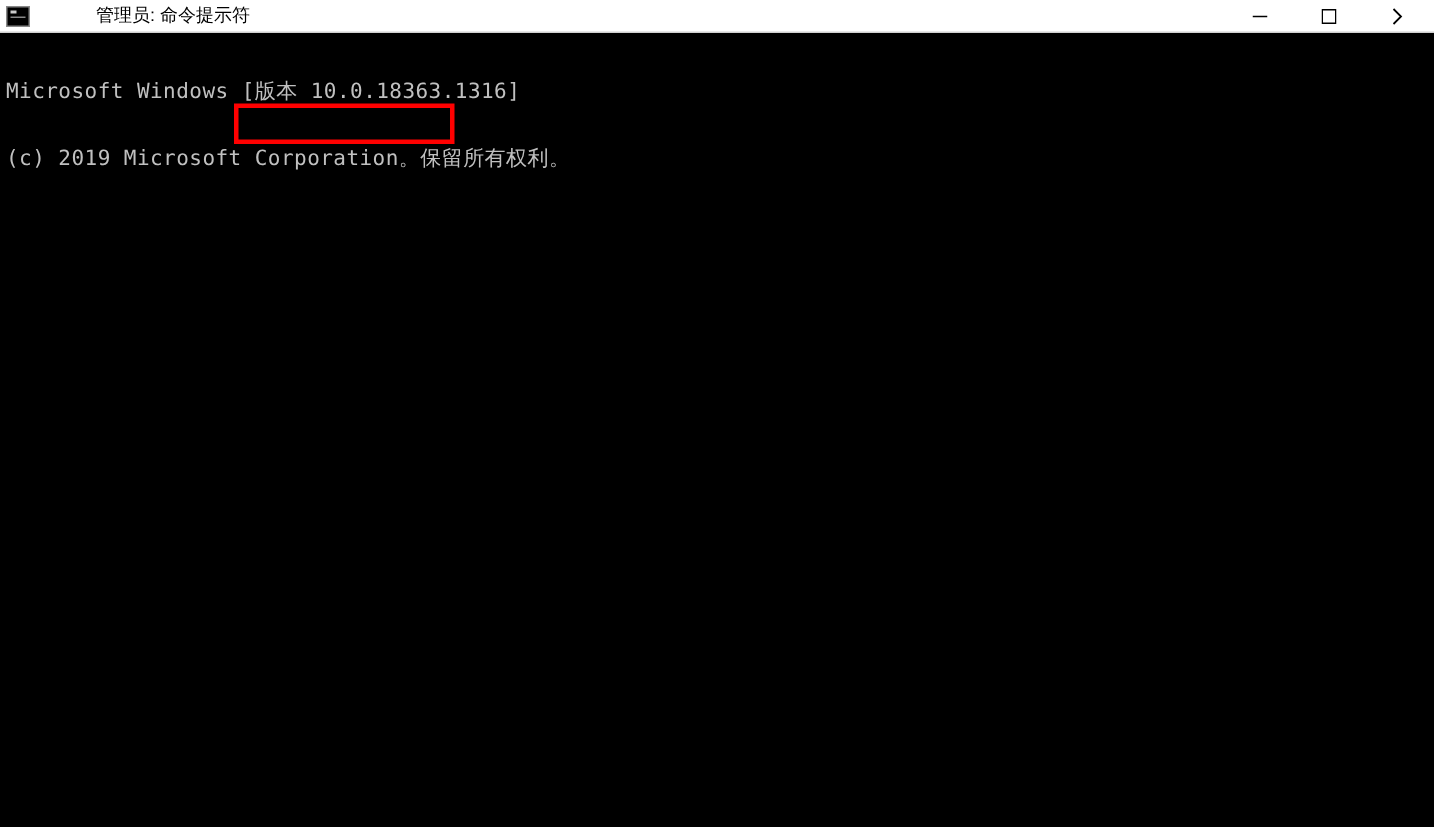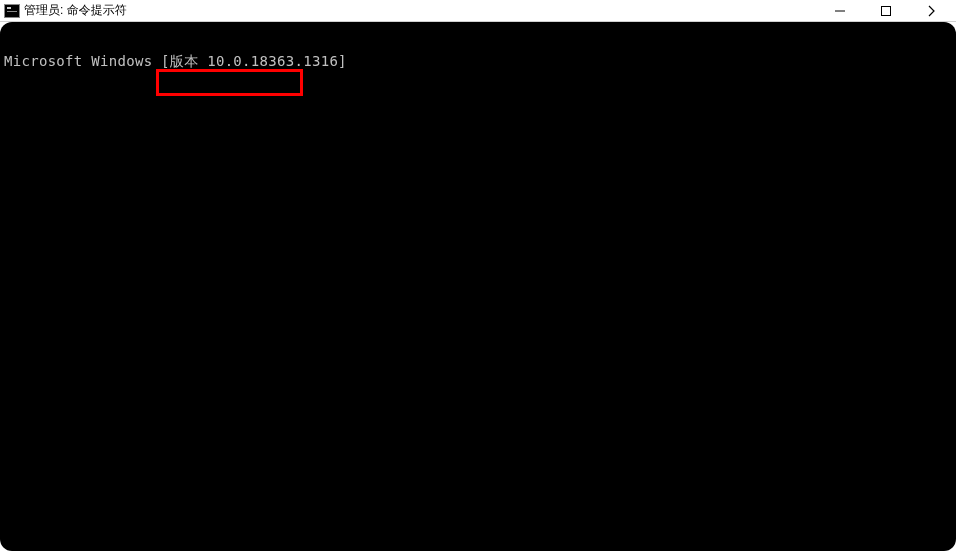--- a/index.html
+++ b/index.html
@@ -58,20 +58,21 @@
       position: absolute;
       top: 6px;
       left: 2px;
       right: 2px;
       height: 1px;
       background: #888;
     }
     .window-title {
       font-size: 12px;
       color: #000000;
+      margin-left: 40px;
     }
     .titlebar-controls {
       display: flex;
       align-items: center;
       gap: 18px;
       padding-right: 8px;
     }
     .control-btn {
       width: 28px;
       height: 20px;
@@ -83,21 +84,20 @@
     }
     .control-btn svg {
       display: block;
     }
     .terminal-area {
       background: #000000;
       height: 529px;
       width: 956px;
       position: relative;
       overflow: hidden;
-      border-radius: 12px;
     }
     .terminal-content {
       font-family: "NSimSun", "SimSun", "Consolas", monospace;
       font-size: 14px;
       line-height: 15px;
       color: #c0c0c0;
       white-space: pre;
       padding: 2px 4px 0 4px;
       letter-spacing: 0.3px;
     }
@@ -142,17 +142,18 @@
         <svg width="10" height="12" viewBox="0 0 10 12">
           <path d="M2 1 L7 6 L2 11" fill="none" stroke="#000" stroke-width="1.2"></path>
         </svg>
       </div>
     </div>
   </div>
 
   <div class="terminal-area">
     <div class="terminal-content">
       <div class="terminal-line">Microsoft Windows [版本 10.0.18363.1316]</div>
+      <div class="terminal-line">(c) 2019 Microsoft Corporation。保留所有权利。</div>
       <div class="terminal-line">&nbsp;</div>
     </div>
     <div class="highlight-box" id="hlbox" style="left: 156px; top: 47px; width: 147px; height: 27px;"></div>
   </div>
 </div>
 
 </body></html>

